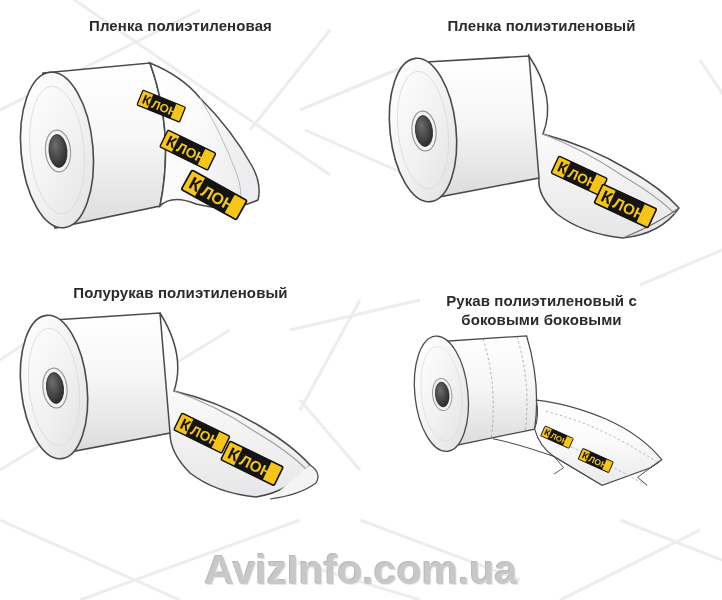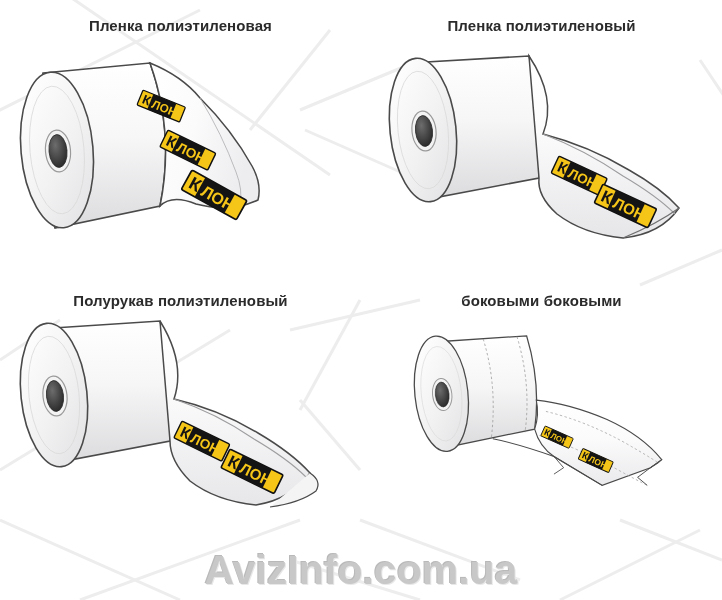--- a/index.html
+++ b/index.html
@@ -24,21 +24,21 @@
     width: 722px; height: 600px;
     pointer-events: none;
   }
   .panel {
     position: absolute;
     width: 361px;
     height: 275px;
   }
   .panel-1 { left: 0px;   top: 8px; }
   .panel-2 { left: 361px; top: 8px; }
-  .panel-3 { left: 0px;   top: 283px; }
+  .panel-3 { left: 0px;   top: 275px; }
   .panel-4 { left: 361px; top: 283px; }
 
   .panel-title {
     position: absolute;
     left: 0;
     top: 8px;
     width: 361px;
     text-align: center;
     font-size: 15px;
     font-weight: bold;
@@ -251,20 +251,21 @@
         <rect x="0" y="0" width="74" height="26" rx="2" fill="#f5c518" stroke="#111" stroke-width="2"></rect>
         <rect x="18" y="0" width="40" height="26" fill="#141414"></rect>
         <text x="5" y="20" font-family="Liberation Sans, sans-serif" font-size="21" font-weight="bold" fill="#141414">К</text>
         <text x="22" y="21" font-family="Liberation Sans, sans-serif" font-size="19" font-weight="bold" fill="#f5c518">ЛОН</text>
       </g>
     </svg>
   </div>
 
   <div class="panel panel-4">
     <div class="panel-title">
+      <div>Рукав полиэтиленовый с</div>
       <div>боковыми боковыми</div>
     </div>
     <svg class="panel-art" viewBox="0 0 361 245" style="top:48px;height:197px">
       <defs>
         <linearGradient id="rollBody4" x1="0" y1="0" x2="0" y2="1">
           <stop offset="0%" stop-color="#ffffff"></stop>
           <stop offset="45%" stop-color="#f6f6f7"></stop>
           <stop offset="100%" stop-color="#dbdbdd"></stop>
         </linearGradient>
         <linearGradient id="rollFace4" x1="0.15" y1="0" x2="0.9" y2="1">

